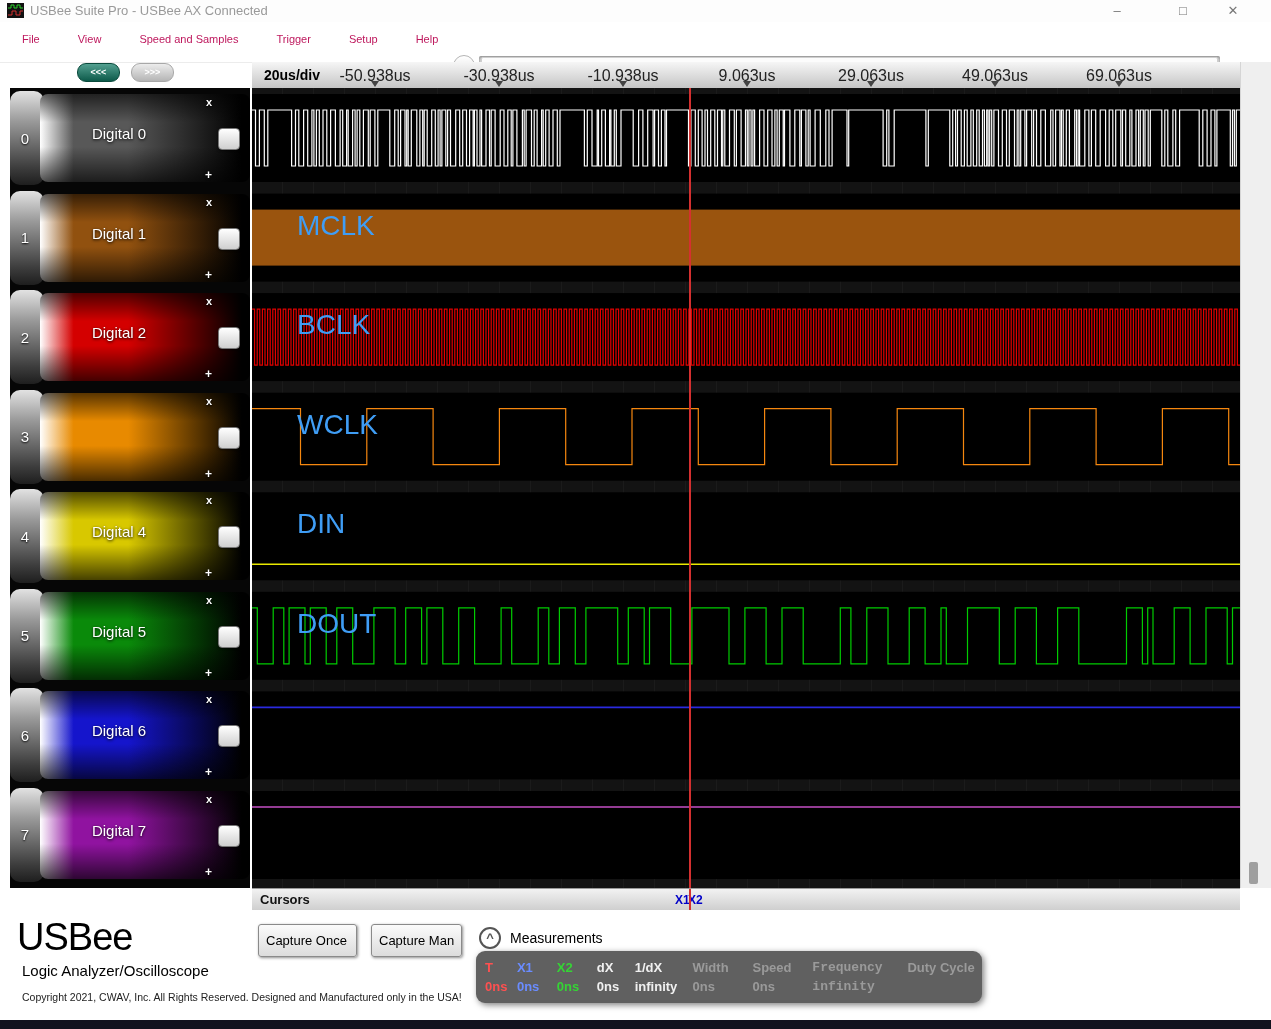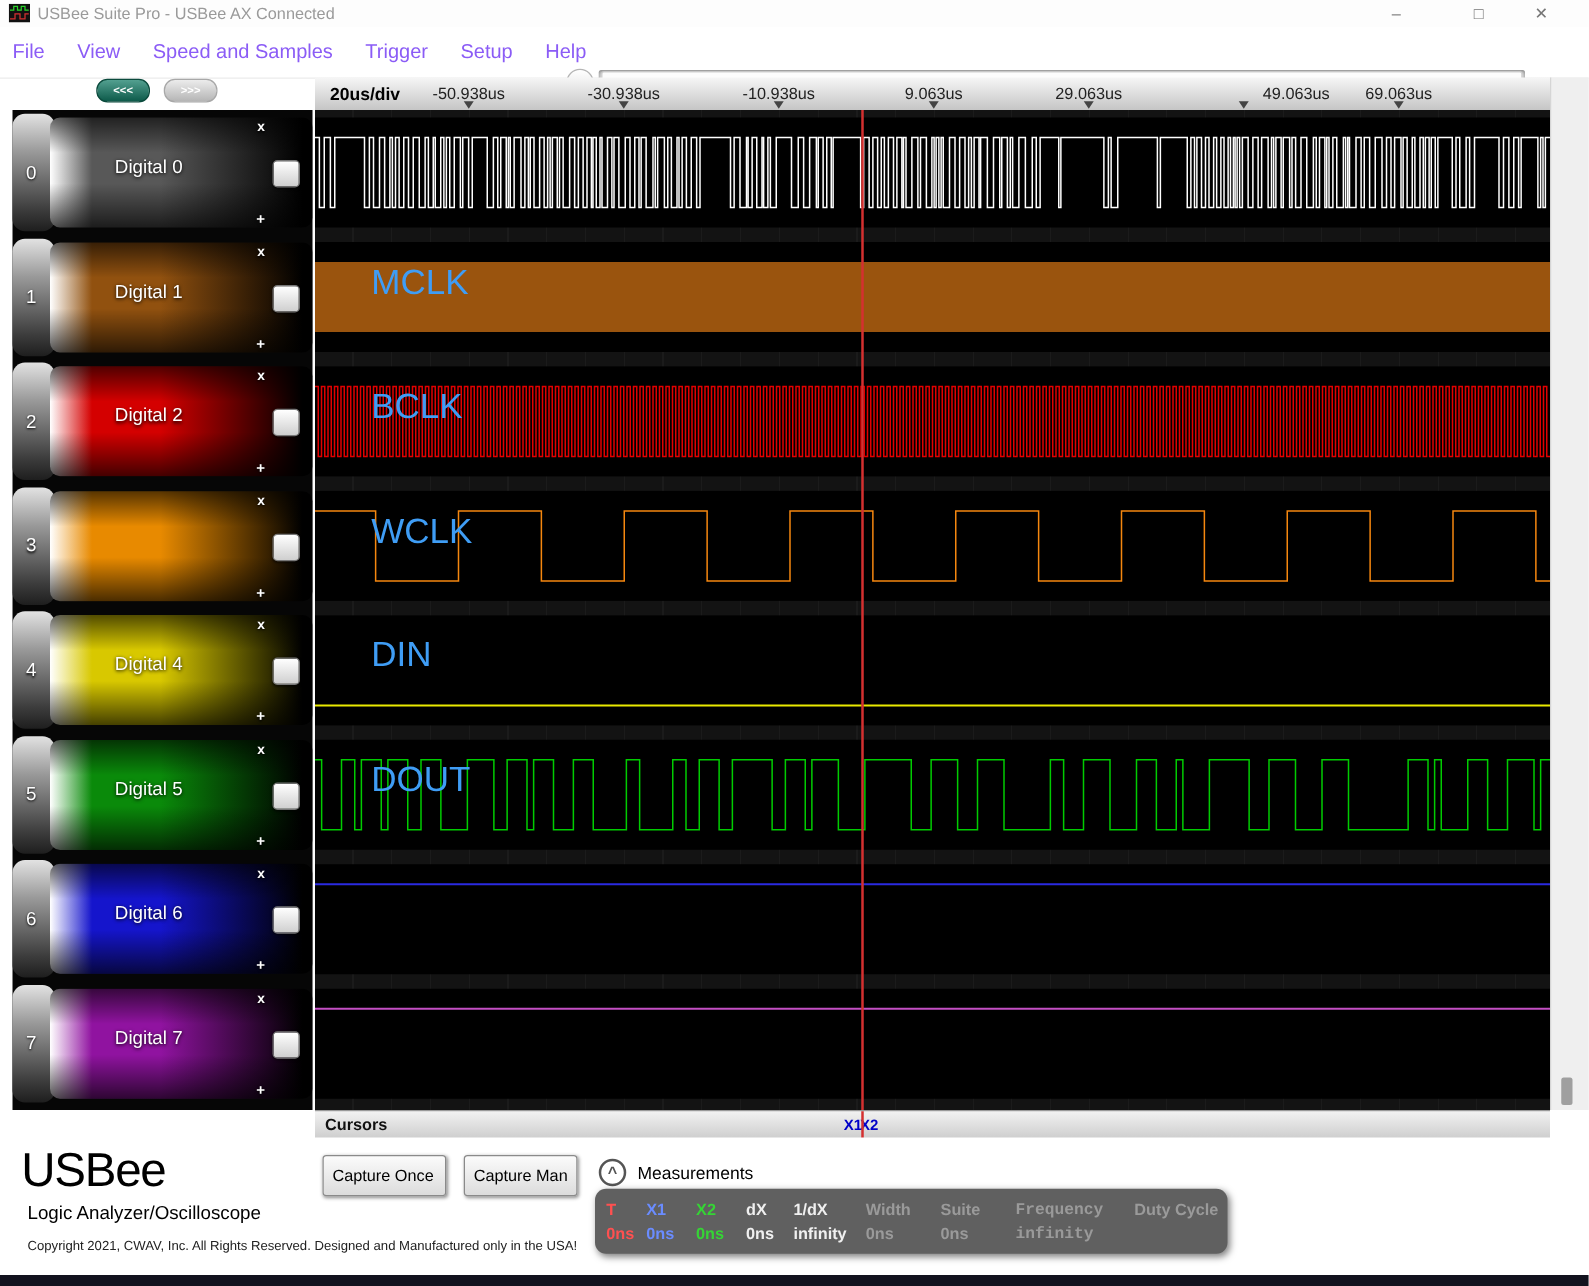--- a/index.html
+++ b/index.html
@@ -10,39 +10,39 @@
   
   #titlebar{left:0;top:0;width:1271px;height:22px;background:#fdfdfd}
   #title-text{left:30px;top:3px;font-size:13px;color:#9a9a9a;white-space:nowrap}
   #app-icon{left:7px;top:3px;width:17px;height:15px}
   .winbtn{top:0;width:42px;height:21px;color:#777;font-size:13px;text-align:center;line-height:21px;cursor:default}
   #btn-min{left:1096px}#btn-max{left:1162px}#btn-close{left:1212px}
 
   
   #menubar{left:0;top:22px;width:1271px;height:40px;background:#fff;border-bottom:1px solid #ececec}
   #menu-items{position:absolute;left:0;top:0;height:40px}
-  .menu-item{display:inline-block;padding:11px 10px 0 10px;margin-right:6px;font-size:16px;color:#8b5cf6}
+  .menu-item{display:inline-block;padding:11px 10px 0 22px;margin-right:6px;font-size:11px;color:#be185d}
   #hscroll-btn{left:453px;top:33px;width:20px;height:20px;border-radius:50%;border:1px solid #b5b5b5;
       background:linear-gradient(#fff,#e0e0e0);color:#666;text-align:center;line-height:17px;font-size:14px}
   #hscroll{left:479px;top:34px;width:741px;height:16px;background:#d8d8d8;border-radius:2px;
       box-shadow:inset 0 1px 3px rgba(0,0,0,.4)}
   #hscroll-thumb{position:absolute;left:2px;top:1px;right:2px;height:13px;background:#fcfcfc;
       border:1px solid #cfcfcf;border-radius:2px}
 
   
   .pill{top:63px;height:17px;width:41px;border-radius:9px;color:#fff;font-size:9px;text-align:center;
       line-height:16px;font-weight:bold}
   #pill-back{left:77px;background:linear-gradient(#53a090,#0d5a4a);border:1px solid #0a4a3c}
   #pill-fwd{left:131px;background:linear-gradient(#ececec,#b5b5b5);border:1px solid #a8a8a8}
 
   
   #timeline{left:252px;top:62px;width:988px;height:26px;background:linear-gradient(#f6f6f6,#c5c5c5);
       border-bottom:1px solid #8a8a8a}
   #tscale{position:absolute;left:12px;top:5px;font-size:14px;font-weight:bold;color:#000}
-  .tick-label{position:absolute;top:5px;width:90px;margin-left:-45px;text-align:center;font-size:13px;color:#222}
+  .tick-label{position:absolute;top:5px;width:90px;margin-left:-45px;text-align:center;font-size:16px;color:#222}
   .tick-tri{position:absolute;bottom:1px;width:0;height:0;margin-left:-4px;border-left:4px solid transparent;
       border-right:4px solid transparent;border-top:6px solid #444}
 
   
   #waveform{left:252px;top:88px;width:988px;height:800px;
       background:repeating-linear-gradient(90deg,#131313 0px,#131313 30px,#1b1b1b 30px,#1b1b1b 31px)}
   #wave-svg{position:absolute;left:0;top:0}
   .anno{position:absolute;font-size:28px;color:#3f9df5}
 
   
@@ -128,21 +128,21 @@
 <div class="tick-label" style="left: 123px;">-50.938us</div>
     <div class="tick-tri" style="left: 123px;"></div>
     <div class="tick-label" style="left: 247px;">-30.938us</div>
     <div class="tick-tri" style="left: 247px;"></div>
     <div class="tick-label" style="left: 371px;">-10.938us</div>
     <div class="tick-tri" style="left: 371px;"></div>
     <div class="tick-label" style="left: 495px;">9.063us</div>
     <div class="tick-tri" style="left: 495px;"></div>
     <div class="tick-label" style="left: 619px;">29.063us</div>
     <div class="tick-tri" style="left: 619px;"></div>
-    <div class="tick-label" style="left: 785px;">49.063us</div>
+    <div class="tick-label" style="left: 743px;">49.063us</div>
     <div class="tick-tri" style="left: 743px;"></div>
     <div class="tick-label" style="left: 867px;">69.063us</div>
     <div class="tick-tri" style="left: 867px;"></div>
   </div>
 
 <div class="abs" id="waveform">
   <svg id="wave-svg" width="988" height="800" viewBox="0 0 988 800">
       <rect x="0" y="6.0" width="988" height="88" fill="#000"></rect>
       <rect x="0" y="105.6" width="988" height="88" fill="#000"></rect>
       <rect x="0" y="205.1" width="988" height="88" fill="#000"></rect>
@@ -281,21 +281,21 @@
       </div>
       <div class="mcol" style="width: 52px;">
         <div class="mname" style="color: rgb(240, 240, 240);">1/dX</div>
         <div class="mval" style="color: rgb(240, 240, 240);">infinity</div>
       </div>
       <div class="mcol" style="width: 54px;">
         <div class="mname" style="color: rgb(154, 154, 154);">Width</div>
         <div class="mval" style="color: rgb(154, 154, 154);">0ns</div>
       </div>
       <div class="mcol" style="width: 54px;">
-        <div class="mname" style="color: rgb(154, 154, 154);">Suite</div>
+        <div class="mname" style="color: rgb(154, 154, 154);">Speed</div>
         <div class="mval" style="color: rgb(154, 154, 154);">0ns</div>
       </div>
       <div class="mcol" style="width: 88px; font-family: Liberation Mono, monospace;">
         <div class="mname" style="color: rgb(154, 154, 154);">Frequency</div>
         <div class="mval" style="color: rgb(154, 154, 154);">infinity</div>
       </div>
       <div class="mcol" style="width: 70px;">
         <div class="mname" style="color: rgb(154, 154, 154); text-align: center;">Duty Cycle</div>
         <div class="mval" style="color: rgb(154, 154, 154);"></div>
       </div>

